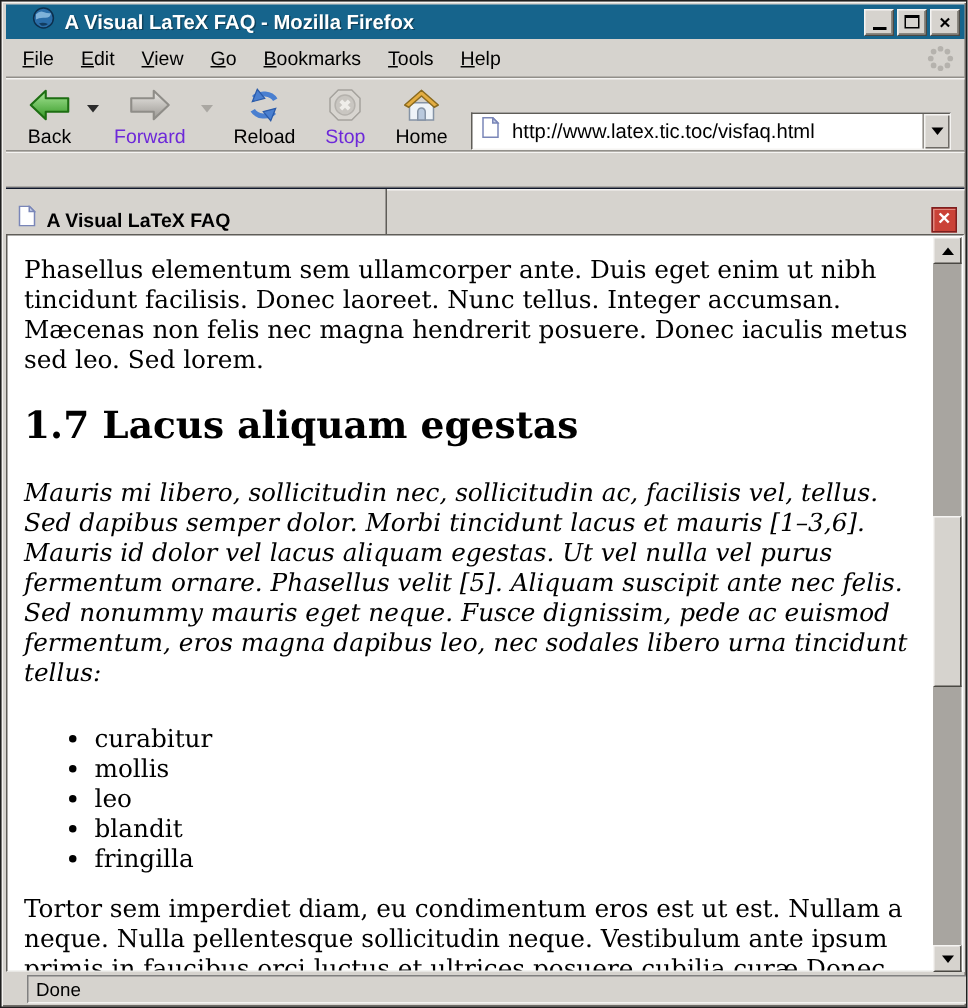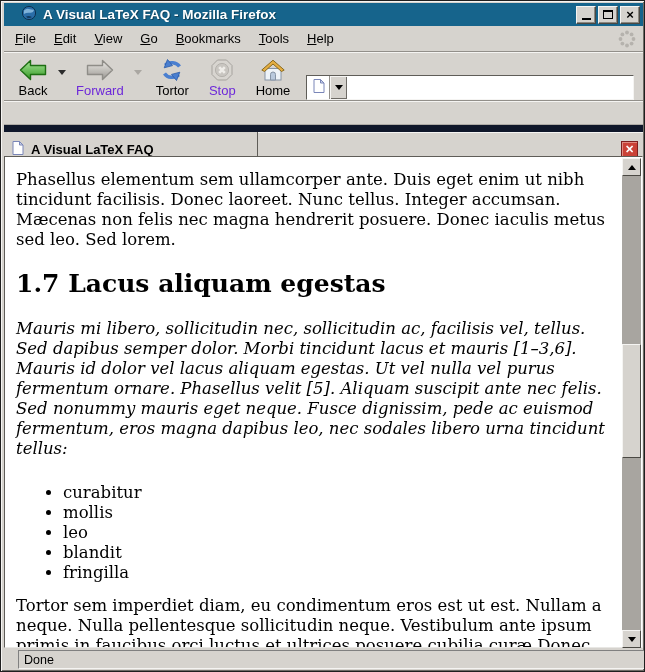--- a/index.html
+++ b/index.html
@@ -92,21 +92,21 @@
   }
   
   .bookmarksbar {
     position: absolute; left: 3px; top: 101px; width: 639px; height: 23px;
     border-bottom: 1px solid #aeaba6;
     box-shadow: 0 1px 0 #f5f4f2;
   }
   
   .tabbar {
     position: absolute; left: 3px; top: 124px; width: 639px; height: 42px;
-    border-top: 7px solid #0f172a;
+    border-top: 1px solid #0f172a;
     box-shadow: inset 0 1px 0 #f5f4f2;
     display: flex;
   }
   .tab {
     width: 254px; height: 100%;
     background: #d6d3ce;
     border-right: 1px solid #5f5d58;
     display: flex; align-items: center; padding-left: 8px;
   }
   .tab .tab-label { font-size: 13px; font-weight: bold; color: #000; margin-left: 7px; }
@@ -242,21 +242,21 @@
 
     <div class="tbtn" style="margin-left:4px">
       <svg width="26" height="24" viewBox="0 0 26 24">
         <g fill="none" stroke="#4a7fd0" stroke-width="3.4" stroke-linecap="butt">
           <path d="M20.5 8.5 A 8.5 6.8 0 0 0 6.2 7.2"></path>
           <path d="M5.5 15.5 A 8.5 6.8 0 0 0 19.8 16.8"></path>
         </g>
         <path d="M8.5 1.5 L5.2 9.8 L13.5 7.6 Z" fill="#4a7fd0" stroke="#2a5aa8" stroke-width="0.8"></path>
         <path d="M17.5 22.5 L20.8 14.2 L12.5 16.4 Z" fill="#4a7fd0" stroke="#2a5aa8" stroke-width="0.8"></path>
       </svg>
-      <span class="tlabel">Tortor</span>
+      <span class="tlabel">Reload</span>
     </div>
 
     <div class="tbtn disabled" style="margin-left:8px">
       <svg width="24" height="24" viewBox="0 0 24 24">
         <path d="M7.5 2 H16.5 L22 7.5 V16.5 L16.5 22 H7.5 L2 16.5 V7.5 Z" fill="#d8d5d0" stroke="#a5a29d"></path>
         <circle cx="12" cy="12" r="6.6" fill="#c9c6c1" stroke="#b5b2ad"></circle>
         <path d="M9.2 9.2 L14.8 14.8 M14.8 9.2 L9.2 14.8" stroke="#efede9" stroke-width="2.6"></path>
       </svg>
       <span class="tlabel">Stop</span>
     </div>
@@ -270,20 +270,21 @@
       <span class="tlabel">Home</span>
     </div>
 
     <div class="urlbar">
       <span>
         <svg width="12" height="14" viewBox="0 0 12 14">
           <path d="M1 0.5 H7.5 L11 4 V13.5 H1 Z" fill="#fff" stroke="#7a86b8"></path>
           <path d="M7.5 0.5 V4 H11 Z" fill="#c9d2ea" stroke="#7a86b8"></path>
         </svg>
       </span>
+      <span class="url-text">http://www.latex.tic.toc/visfaq.html</span>
       <span class="url-drop">
         <span class="tri-down"></span>
       </span>
     </div>
   </div>
 
   <div class="bookmarksbar"></div>
 
   <div class="tabbar">
     <div class="tab">

